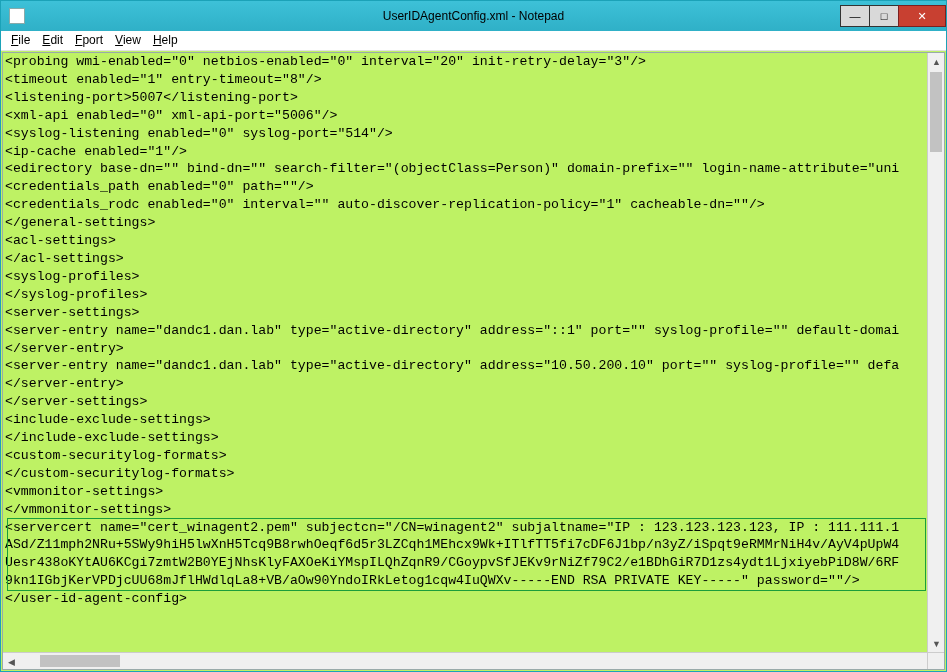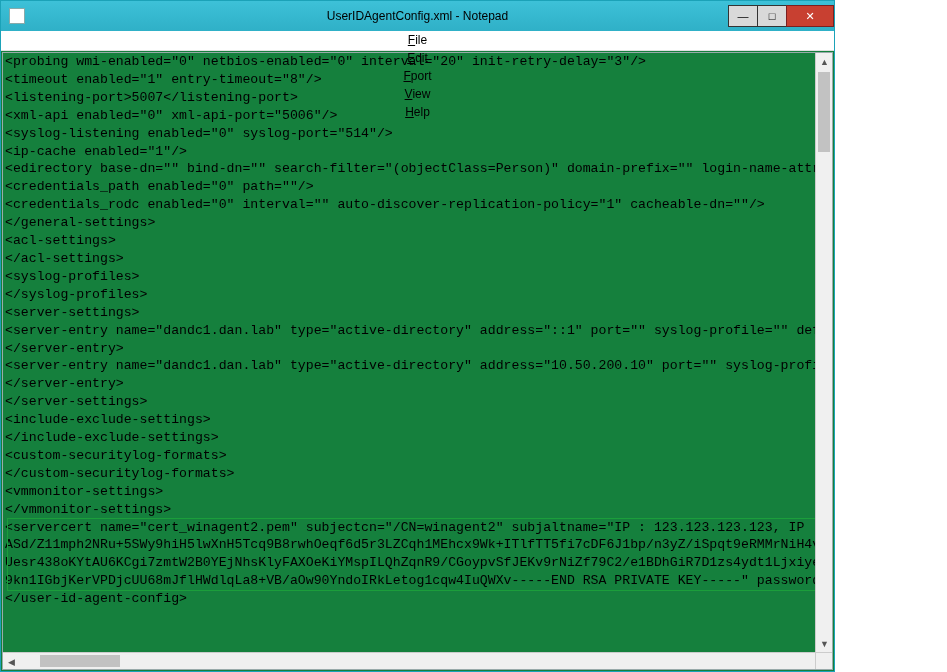--- a/index.html
+++ b/index.html
@@ -6,24 +6,24 @@
   body {
     font-family: "Segoe UI", Tahoma, sans-serif;
     font-size: 12px;
     background: #fff;
     width: 947px;
     height: 672px;
     overflow: hidden;
     position: relative;
   }
   .window {
-    width: 835px;
+    width: 947px;
     height: 672px;
     border: 1px solid #1ba2b8;
-    background: #15803d;
+    background: #bef264;
     display: flex;
     flex-direction: column;
   }
   .titlebar {
     height: 30px;
     background: linear-gradient(#3dc1d8,#2fb0c7);
     display: flex;
     align-items: center;
     color: #000;
     position: relative;
@@ -61,24 +61,22 @@
     margin-left:-1px;
     cursor:default;
   }
   .win-btn.close { background:#c84031; color:#fff; border-color:#7a2020; width:48px;}
   .win-btn.min, .win-btn.max { background:#d9d9d9; }
   .menubar {
     height:20px;
     background:#fff;
     border-bottom:1px solid #e0e0e0;
     display:flex;
-    align-items:center;
     padding:0 4px;
     font-size:12px;
-    flex-direction:column;
   }
   .menu-item {
     padding:2px 6px;
     cursor:default;
   }
   .menu-item .ul { text-decoration: underline; }
   .editor-wrap {
     flex:1;
     position:relative;
     border:1px solid #9aa;

